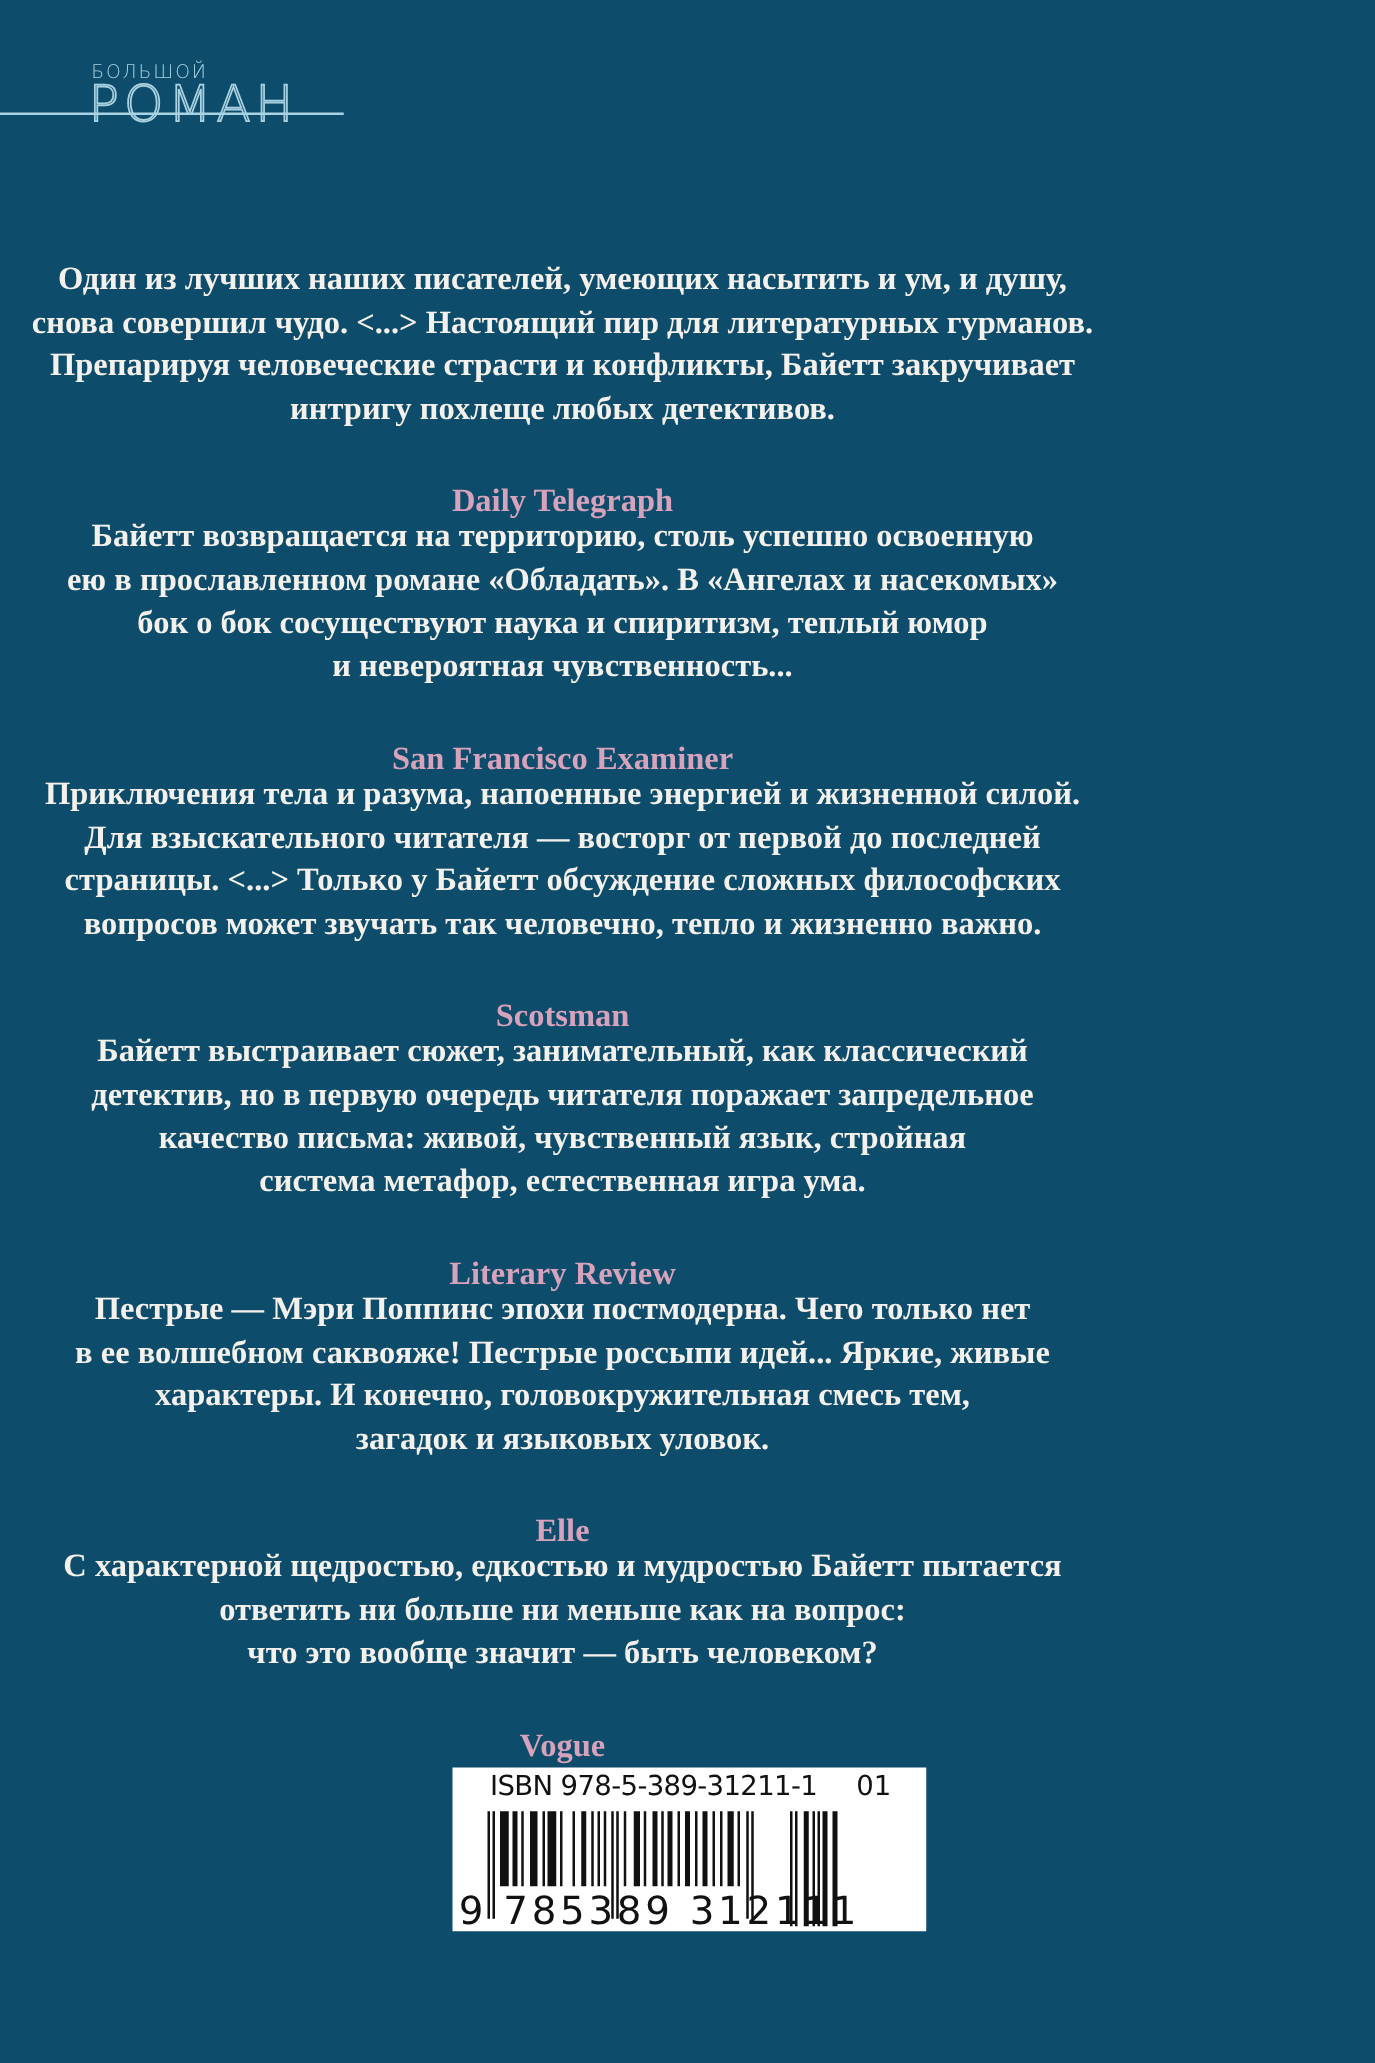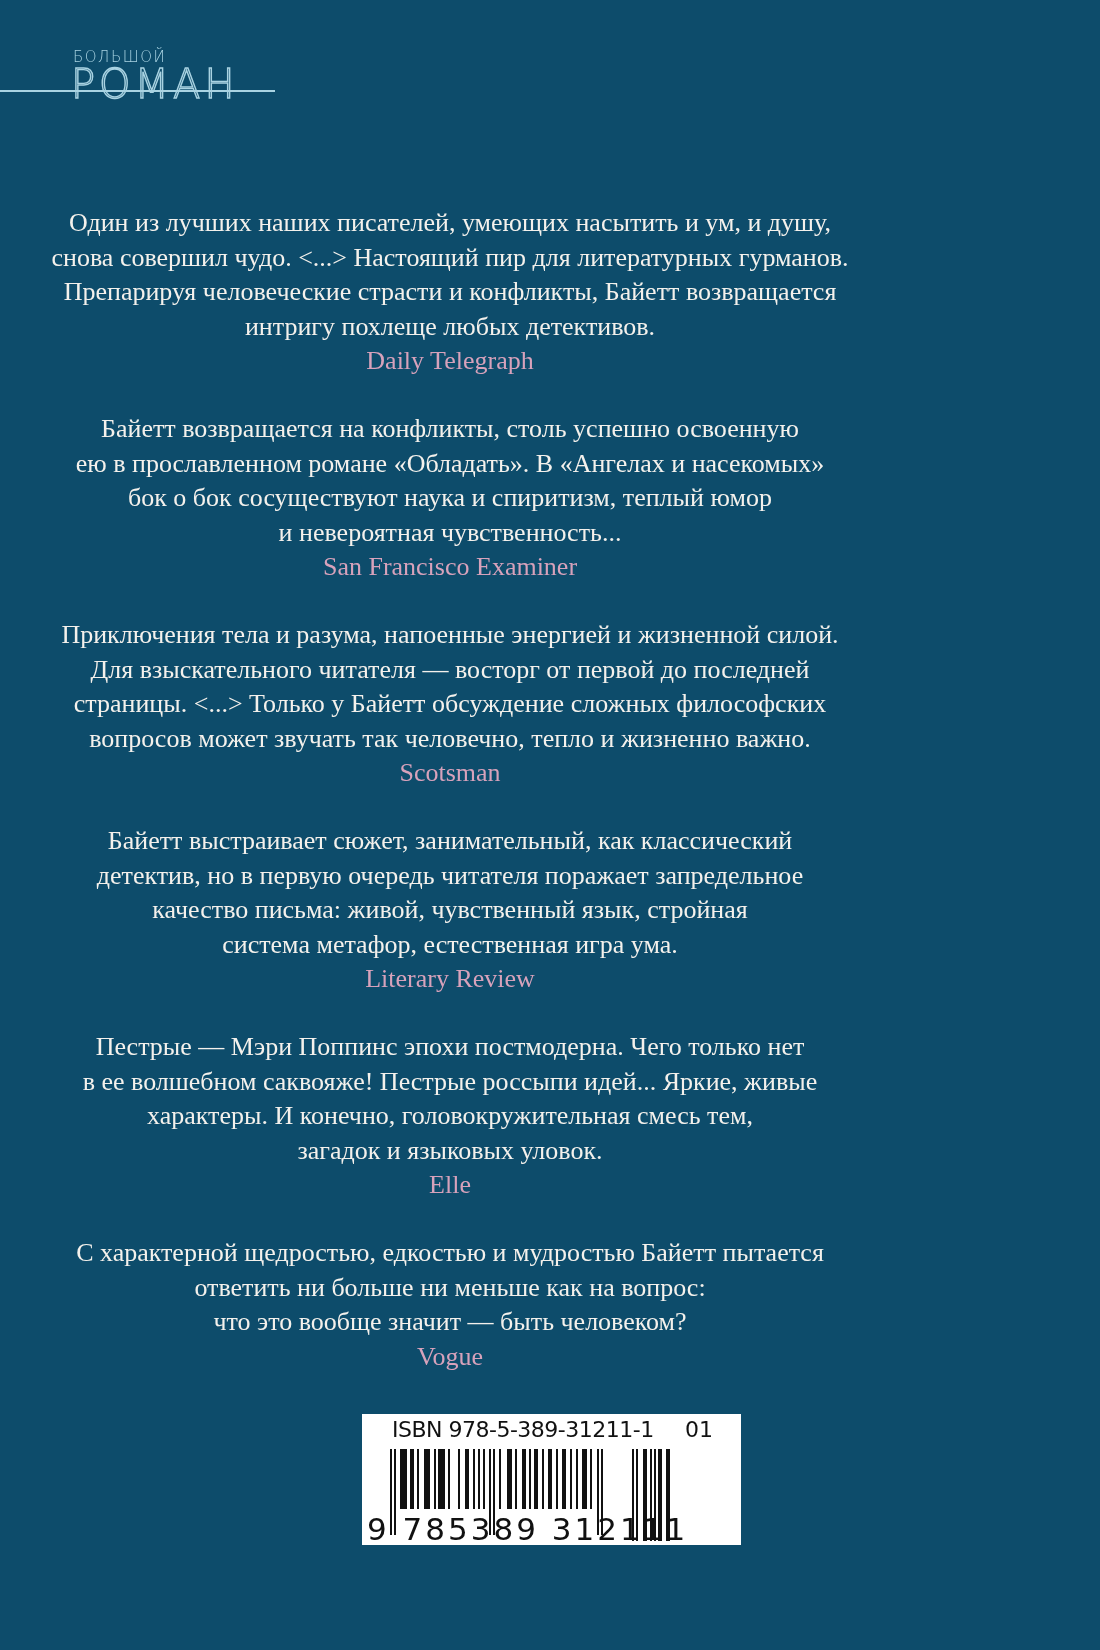--- a/index.html
+++ b/index.html
@@ -20,28 +20,28 @@
     position: absolute; left: 0; top: 46px; width: 275px; height: 2px;
     background: #a9d3e2;
   }
   .logo-big {
     position: absolute; left: 71px; top: 20px;
     font-family: "DejaVu Sans", "Liberation Sans", sans-serif;
     font-size: 40px; letter-spacing: 4px; color: transparent;
     -webkit-text-stroke: 1.4px #a9d3e2;
     font-weight: 300; line-height: 1;
   }
-  .quotes { position: absolute; left: 0; top: 206px; width: 900px; }
+  .quotes { position: absolute; left: 0; top: 206px; width: 900px; font-weight: bold; }
   .quote {
     text-align: center; color: #f4f1ec;
     font-size: 26px; line-height: 34.5px;
     height: 206px; box-sizing: border-box;
   }
   .quote .line { display: block; white-space: nowrap; }
-  .quote .source { display: block; color: #d7a2bb; }
+  .quote .source { display: block; color: #d7a2bb; margin-top: 40px; }
   .barcode-box {
     position: absolute; left: 362px; top: 1414px; width: 379px; height: 131px;
     background: #ffffff;
   }
   .isbn-text {
     position: absolute; left: 30px; top: 3px;
     font-family: "DejaVu Sans", "Liberation Sans", sans-serif;
     font-size: 22px; color: #111; letter-spacing: -0.5px;
   }
   .addon-text {
@@ -62,26 +62,26 @@
 <div class="logo">
   <span class="logo-small">БОЛЬШОЙ</span>
   <div class="logo-line"></div>
   <span class="logo-big">РОМАН</span>
 </div>
 
 <div class="quotes">
   <div class="quote">
     <span class="line">Один из лучших наших писателей, умеющих насытить и ум, и душу,</span>
     <span class="line">снова совершил чудо. &lt;...&gt; Настоящий пир для литературных гурманов.</span>
-    <span class="line">Препарируя человеческие страсти и конфликты, Байетт возвращается</span>
+    <span class="line">Препарируя человеческие страсти и конфликты, Байетт закручивает</span>
     <span class="line">интригу похлеще любых детективов.</span>
     <span class="source">Daily Telegraph</span>
   </div>
   <div class="quote">
-    <span class="line">Байетт возвращается на конфликты, столь успешно освоенную</span>
+    <span class="line">Байетт возвращается на территорию, столь успешно освоенную</span>
     <span class="line">ею в прославленном романе «Обладать». В «Ангелах и насекомых»</span>
     <span class="line">бок о бок сосуществуют наука и спиритизм, теплый юмор</span>
     <span class="line">и невероятная чувственность...</span>
     <span class="source">San Francisco Examiner</span>
   </div>
   <div class="quote">
     <span class="line">Приключения тела и разума, напоенные энергией и жизненной силой.</span>
     <span class="line">Для взыскательного читателя — восторг от первой до последней</span>
     <span class="line">страницы. &lt;...&gt; Только у Байетт обсуждение сложных философских</span>
     <span class="line">вопросов может звучать так человечно, тепло и жизненно важно.</span>

